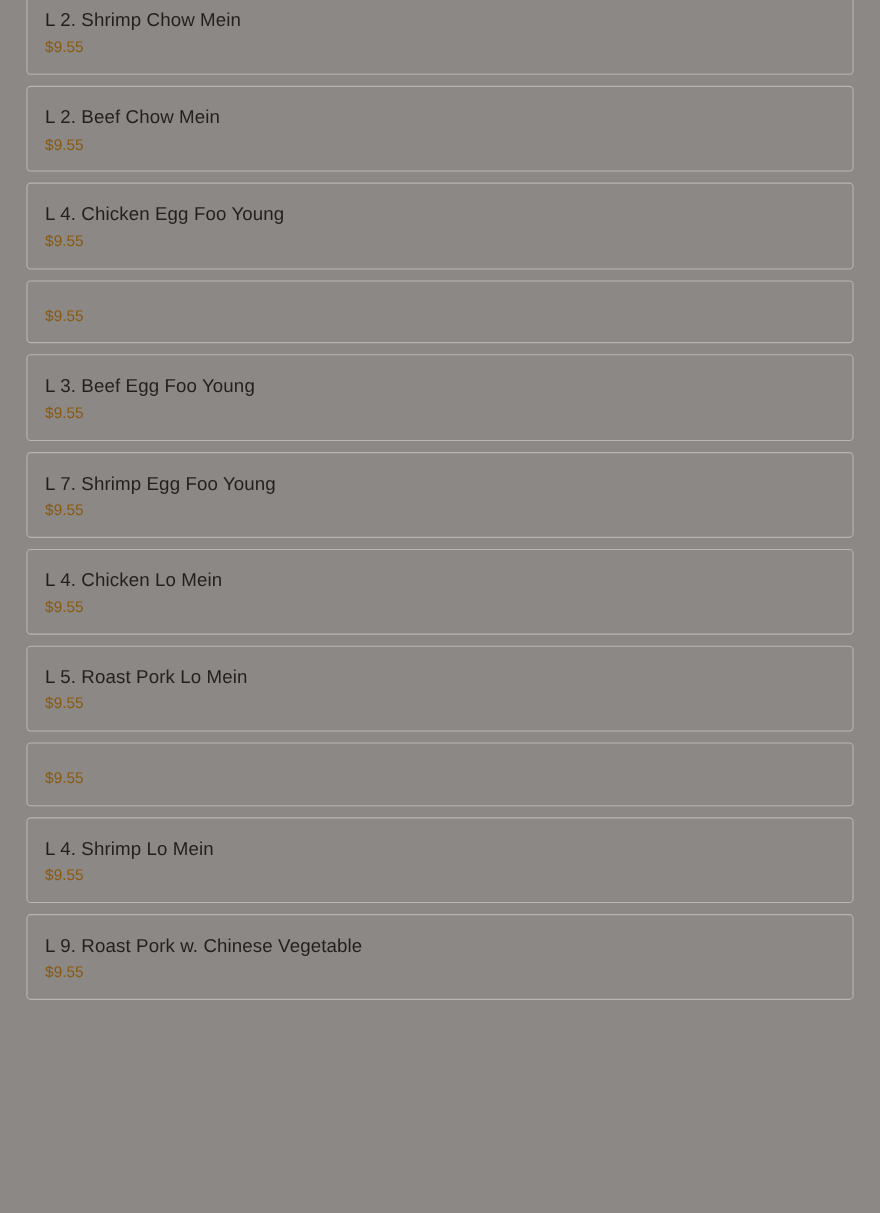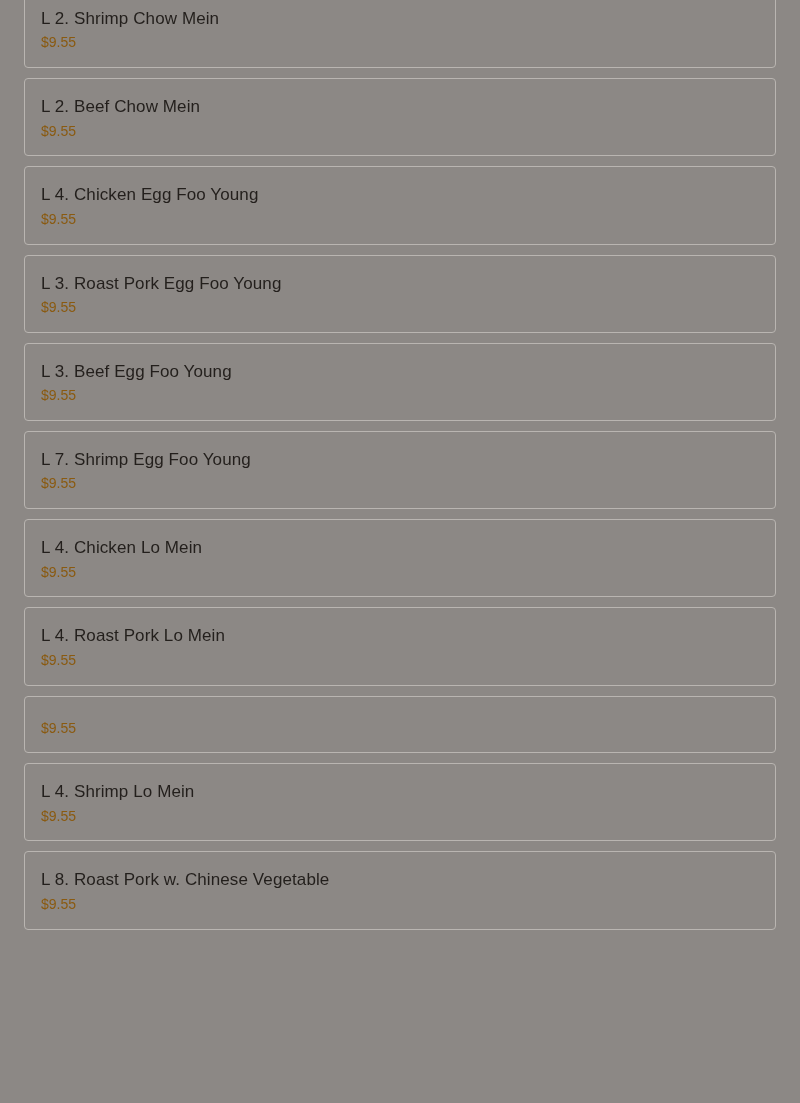--- a/index.html
+++ b/index.html
@@ -60,51 +60,50 @@
     <div class="item-name">L 2. Beef Chow Mein</div>
     <div class="item-price">$9.55</div>
   </div>
 
   <div class="menu-item">
     <div class="item-name">L 4. Chicken Egg Foo Young</div>
     <div class="item-price">$9.55</div>
   </div>
 
   <div class="menu-item">
-    <div class="item-name">L 3. Roast Pork Egg Foo Young</div>
     <div class="item-price">$9.55</div>
   </div>
 
   <div class="menu-item">
     <div class="item-name">L 3. Beef Egg Foo Young</div>
     <div class="item-price">$9.55</div>
   </div>
 
   <div class="menu-item">
     <div class="item-name">L 7. Shrimp Egg Foo Young</div>
     <div class="item-price">$9.55</div>
   </div>
 
   <div class="menu-item">
     <div class="item-name">L 4. Chicken Lo Mein</div>
     <div class="item-price">$9.55</div>
   </div>
 
   <div class="menu-item">
-    <div class="item-name">L 4. Roast Pork Lo Mein</div>
+    <div class="item-name">L 5. Roast Pork Lo Mein</div>
     <div class="item-price">$9.55</div>
   </div>
 
   <div class="menu-item">
     <div class="item-price">$9.55</div>
   </div>
 
   <div class="menu-item">
     <div class="item-name">L 4. Shrimp Lo Mein</div>
     <div class="item-price">$9.55</div>
   </div>
 
   <div class="menu-item">
-    <div class="item-name">L 8. Roast Pork w. Chinese Vegetable</div>
+    <div class="item-name">L 9. Roast Pork w. Chinese Vegetable</div>
     <div class="item-price">$9.55</div>
   </div>
 
 </div>
 
 </body></html>

